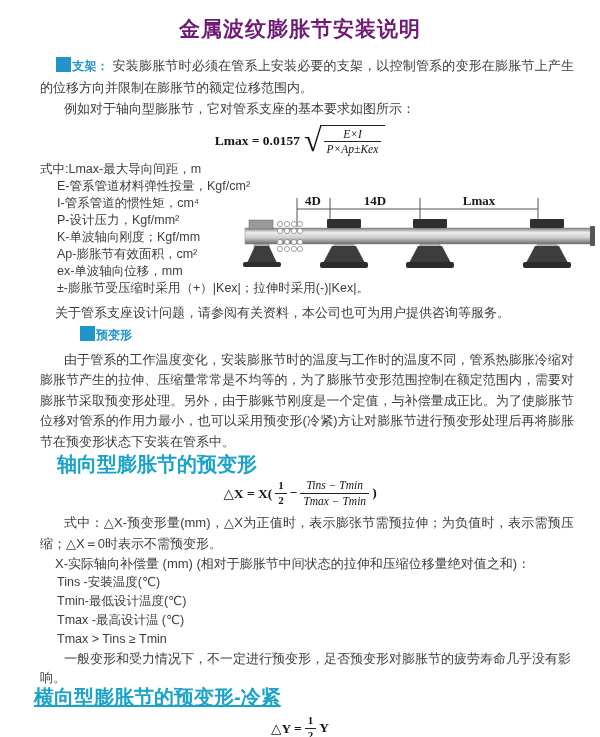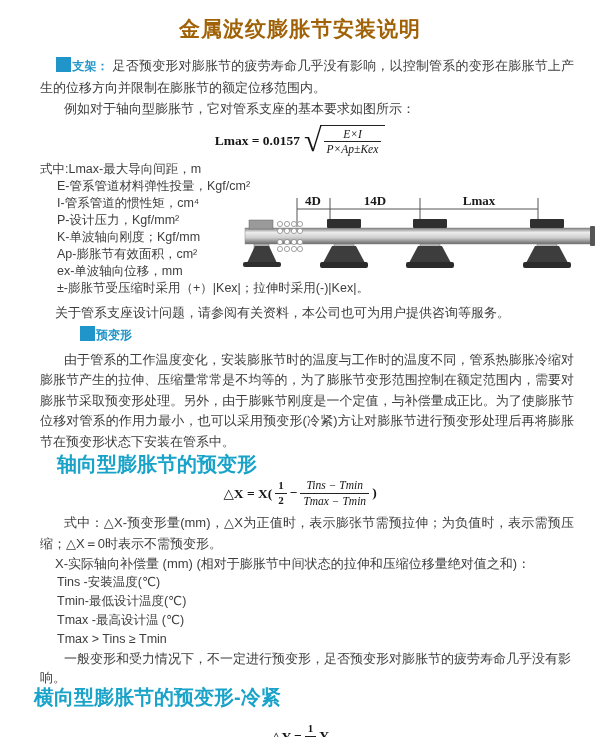--- a/index.html
+++ b/index.html
@@ -4,35 +4,35 @@
 <style>
   html,body{margin:0;padding:0;}
   body{
     width:600px;height:737px;overflow:hidden;position:relative;
     background:#ffffff;color:#3d3d3d;
     font-family:"Liberation Sans","DejaVu Sans",sans-serif;
     font-size:13px;
   }
   h1{
     margin:0;padding-top:15px;text-align:center;
-    font-size:21px;line-height:28px;color:#a16207;
+    font-size:21px;line-height:28px;color:#701a75;
     font-weight:bold;letter-spacing:1px;
   }
   .para{margin:0 26px 0 40px;line-height:21px;text-align:justify;}
   .nojust{text-align:left;}
   .ind15{text-indent:15px;}
   .ind16{text-indent:16px;}
   .ind24{text-indent:24px;}
   .mt12{margin-top:12px;}
   .sec-h{color:#2095c9;font-size:12px;font-weight:bold;white-space:nowrap;}
   .sq{display:inline-block;width:15px;height:15px;background:#2095c9;vertical-align:-2px;margin-right:1px;}
   .blockh{margin:2px 0 0 40px;line-height:20px;padding-left:40px;}
   .sub-h{color:#19a3c9;font-size:20px;font-weight:bold;line-height:17px;}
   .sub-h.axial{margin:4px 0 0 57px;}
-  .sub-h.lateral{margin:2px 0 16px 34px;}
+  .sub-h.lateral{margin:2px 0 8px 34px;text-decoration:underline;}
   
   .formula{
     display:flex;justify-content:center;align-items:center;
     font-family:"Liberation Serif","DejaVu Serif",serif;color:#151515;
   }
   .f1{margin:6px 0 4px;}
   .f2{margin:5px 0 0;}
   .f3{margin:4px 0 0;}
   .flhs,.fbold{font-weight:bold;font-size:13.5px;}
   .flhs{margin-right:4px;}
@@ -59,21 +59,21 @@
   .diagram{position:absolute;left:242px;top:190px;}
   .dimtext{font-family:"Liberation Serif","DejaVu Serif",serif;font-weight:bold;font-size:13px;fill:#1a1a1a;}
 </style>
 </head>
 <body>
 
 <h1>金属波纹膨胀节安装说明</h1>
 
 <p class="para ind16 mt12">
   <span class="sec-h"><span class="sq"></span><span>支架：</span></span>
-  <span>足否预变形对膨胀节的疲劳寿命几乎没有影响，以控制管系的变形在膨胀节上产生的位移方向并限制在膨胀节的额定位移范围内。</span>
+  <span>安装膨胀节时必须在管系上安装必要的支架，以控制管系的变形在膨胀节上产生的位移方向并限制在膨胀节的额定位移范围内。</span>
 </p>
 
 <p class="para ind24 nojust">例如对于轴向型膨胀节，它对管系支座的基本要求如图所示：</p>
 
 <div class="formula f1">
   <span class="flhs">Lmax = 0.0157</span>
   <span class="radsign">√</span>
   <span class="radbody">
     <span class="frac">
       <span class="num">E×I</span>

